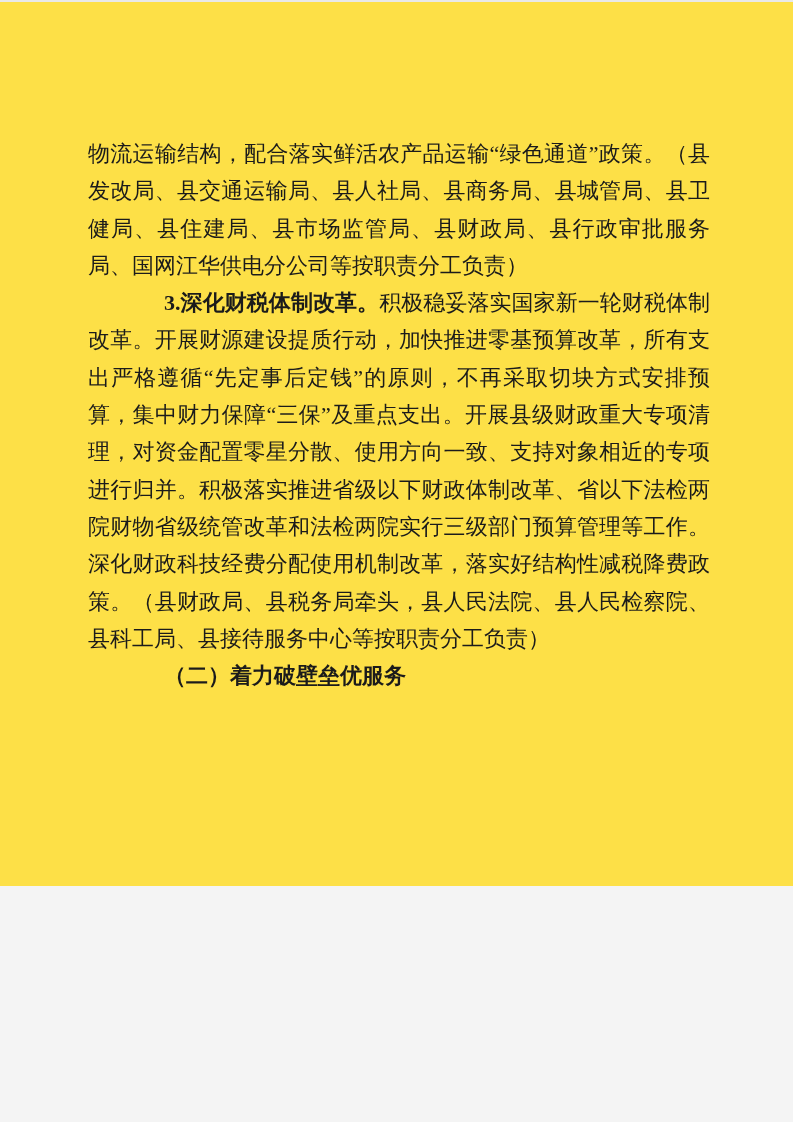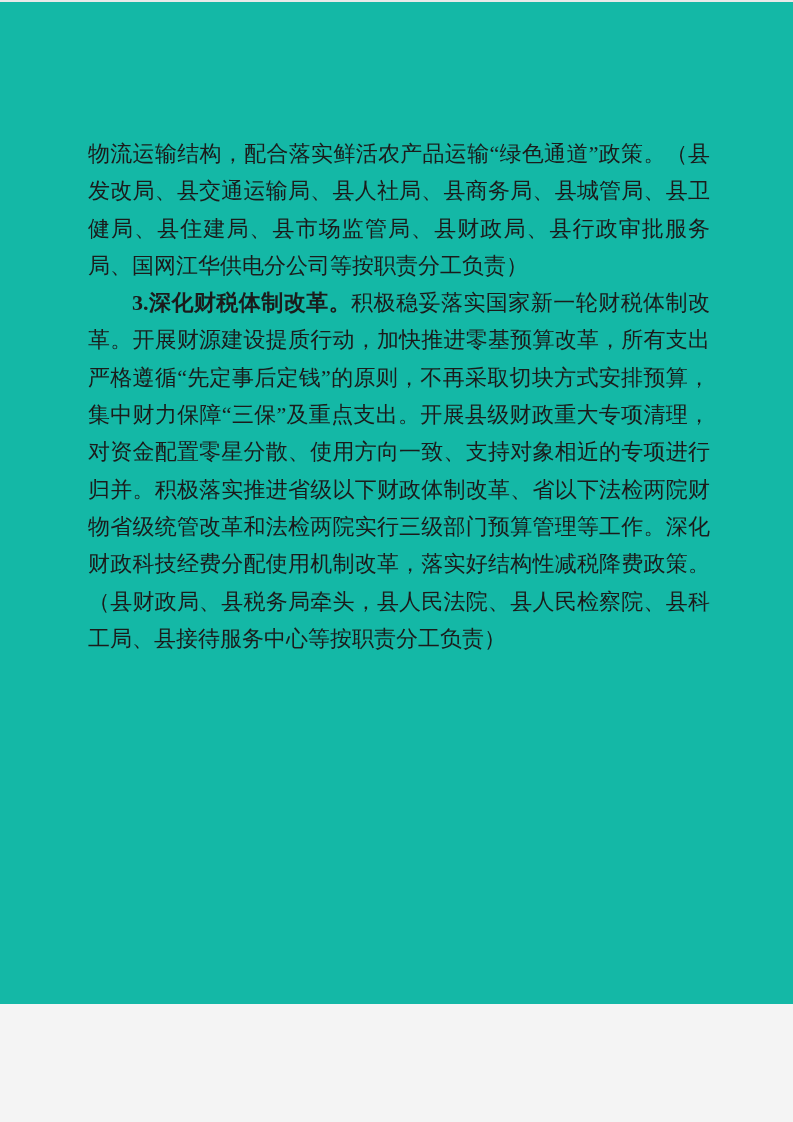--- a/index.html
+++ b/index.html
@@ -7,43 +7,43 @@
     width: 793px;
     height: 1122px;
     position: relative;
     background: #f4f4f4;
     font-family: "Liberation Serif", "DejaVu Serif", serif;
   }
   .page {
     position: absolute;
     left: 0; top: 0;
     width: 793px;
-    height: 1004px;
-    background: #14b8a6;
+    height: 886px;
+    background: #fde047;
     overflow: hidden;
     box-sizing: border-box;
     border-top: 2px solid #e9e9e9;
   }
   .doc-body {
     position: absolute;
     left: 88px;
     top: 133px;
     width: 622px;
   }
   .para {
     margin: 0;
     font-size: 22px;
     line-height: 37.3px;
     color: #1b1b1b;
     text-align: justify;
     text-justify: inter-ideograph;
   }
   .para.indent { text-indent: 2em; }
   .para.heading { font-weight: bold; }
-  .run.bold { font-weight: bold; }
+  .run.bold { font-weight: bold; margin-left: 32px; }
   .page-number {
     position: absolute;
     top: 1038px;
     right: 86px;
     font-size: 19px;
     line-height: 24px;
     color: #2a2a2a;
     display: flex;
     align-items: center;
     gap: 9px;
@@ -54,19 +54,20 @@
     color: #333;
   }
 </style>
 </head>
 <body>
 
 <div class="page">
   <main class="doc-body">
       <p class="para body"><span class="run">物流运输结构，配合落实鲜活农产品运输“绿色通道”政策。（县发改局、县交通运输局、县人社局、县商务局、县城管局、县卫健局、县住建局、县市场监管局、县财政局、县行政审批服务局、国网江华供电分公司等按职责分工负责）</span></p>
       <p class="para body indent"><span class="run bold">3.深化财税体制改革。</span><span class="run">积极稳妥落实国家新一轮财税体制改革。开展财源建设提质行动，加快推进零基预算改革，所有支出严格遵循“先定事后定钱”的原则，不再采取切块方式安排预算，集中财力保障“三保”及重点支出。开展县级财政重大专项清理，对资金配置零星分散、使用方向一致、支持对象相近的专项进行归并。积极落实推进省级以下财政体制改革、省以下法检两院财物省级统管改革和法检两院实行三级部门预算管理等工作。深化财政科技经费分配使用机制改革，落实好结构性减税降费政策。（县财政局、县税务局牵头，县人民法院、县人民检察院、县科工局、县接待服务中心等按职责分工负责）</span></p>
+      <p class="para heading indent"><span class="run bold">（二）着力破壁垒优服务</span></p>
     </main>
   <div class="page-number">
     <span class="dash">--</span>
     <span class="num">25</span>
     <span class="dash">–</span>
   </div>
 </div>
 
 </body></html>

